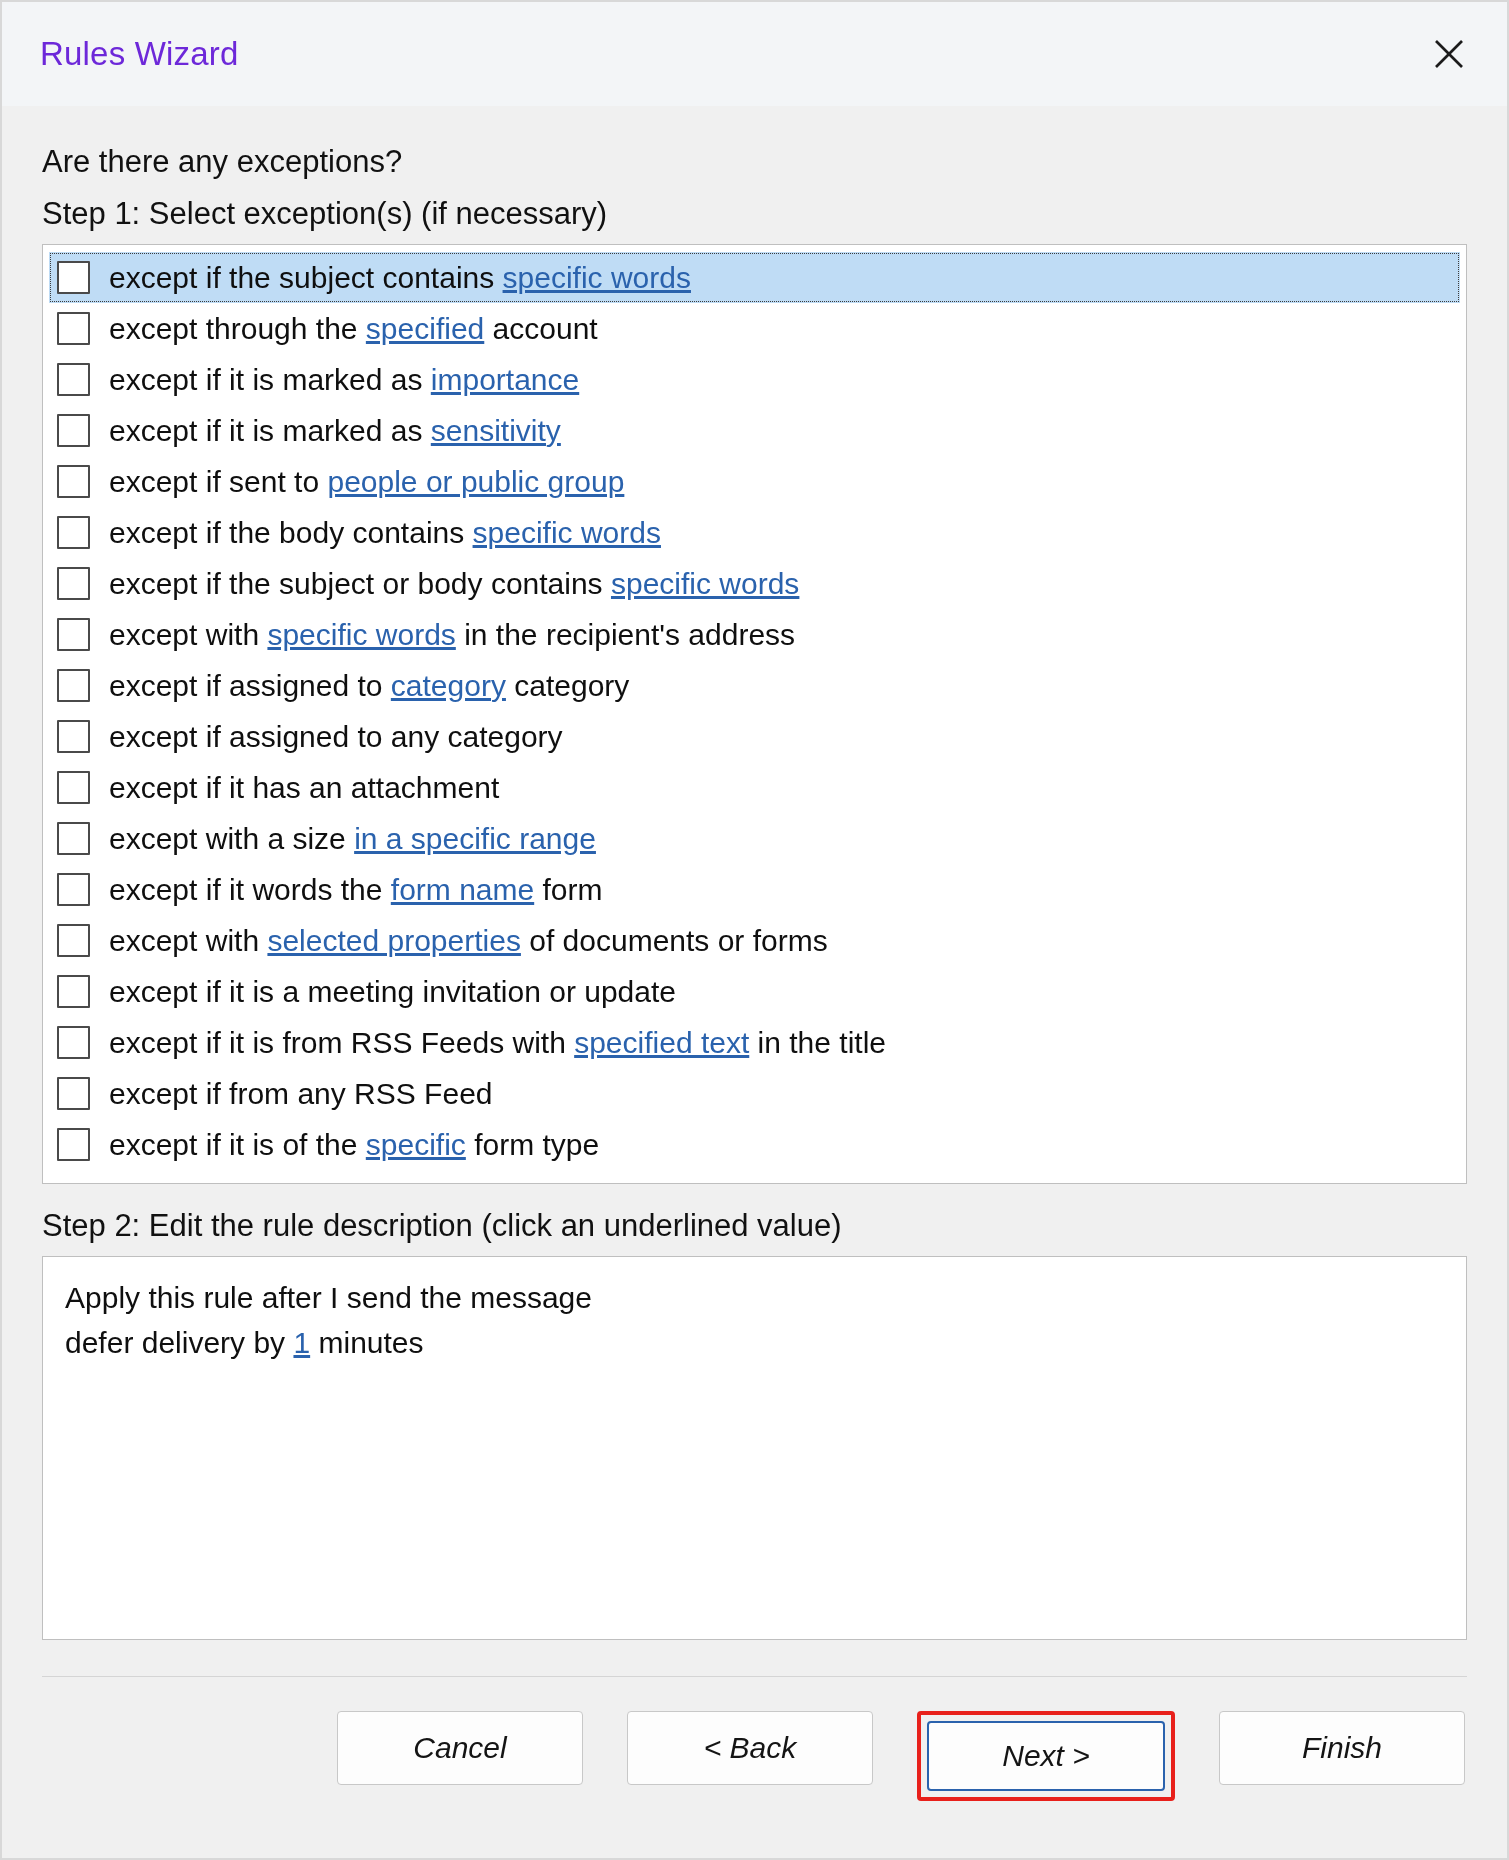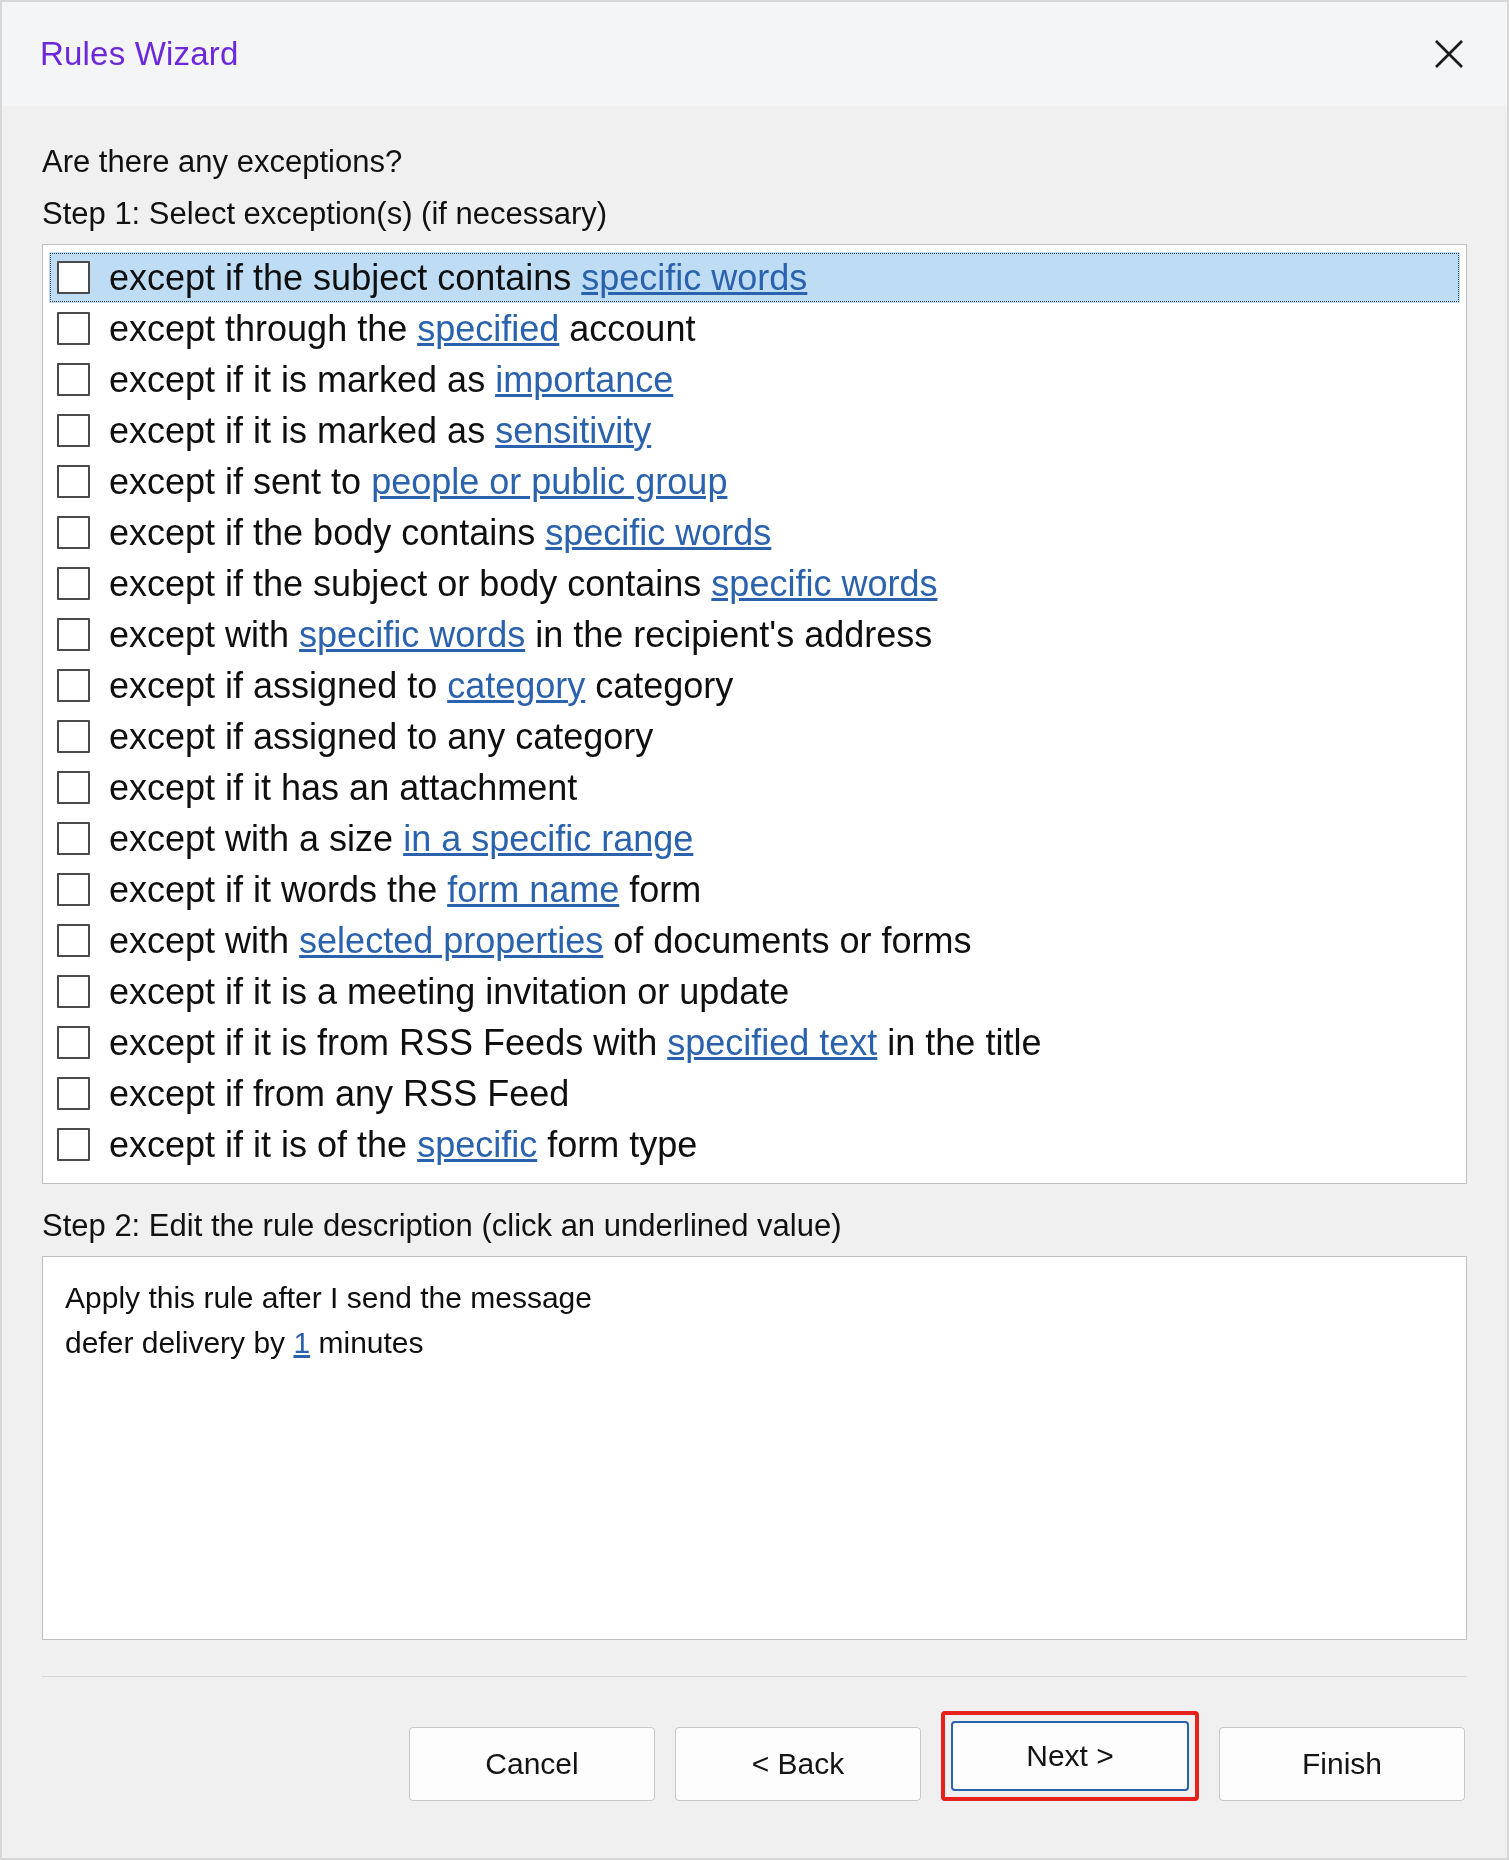--- a/index.html
+++ b/index.html
@@ -81,21 +81,21 @@
   .cb {
     width: 33px;
     height: 33px;
     min-width: 33px;
     border: 2px solid #4a4a4a;
     background: #fff;
     margin-right: 19px;
     border-radius: 1px;
   }
   .row-text {
-    font-size: 36px;
+    font-size: 30px;
     color: #0f0f0f;
     white-space: nowrap;
   }
   .lnk {
     color: #2a62ad;
     text-decoration: underline;
   }
 
   
   .desc-label {
@@ -117,23 +117,24 @@
   }
 
   
   .divider {
     border-top: 1px solid #d5d5d5;
     margin: 36px 0 0 0;
   }
   .footer {
     display: flex;
     justify-content: flex-end;
-    align-items: flex-end;
-    gap: 20px;
+    align-items: flex-start;
+    gap: 44px;
     padding: 34px 2px 0 0;
+    font-style: italic;
   }
   .btn {
     width: 246px;
     height: 74px;
     background: #fdfdfd;
     border: 1px solid #c8c8c8;
     border-radius: 4px;
     font-size: 30px;
     color: #141414;
     display: flex;

